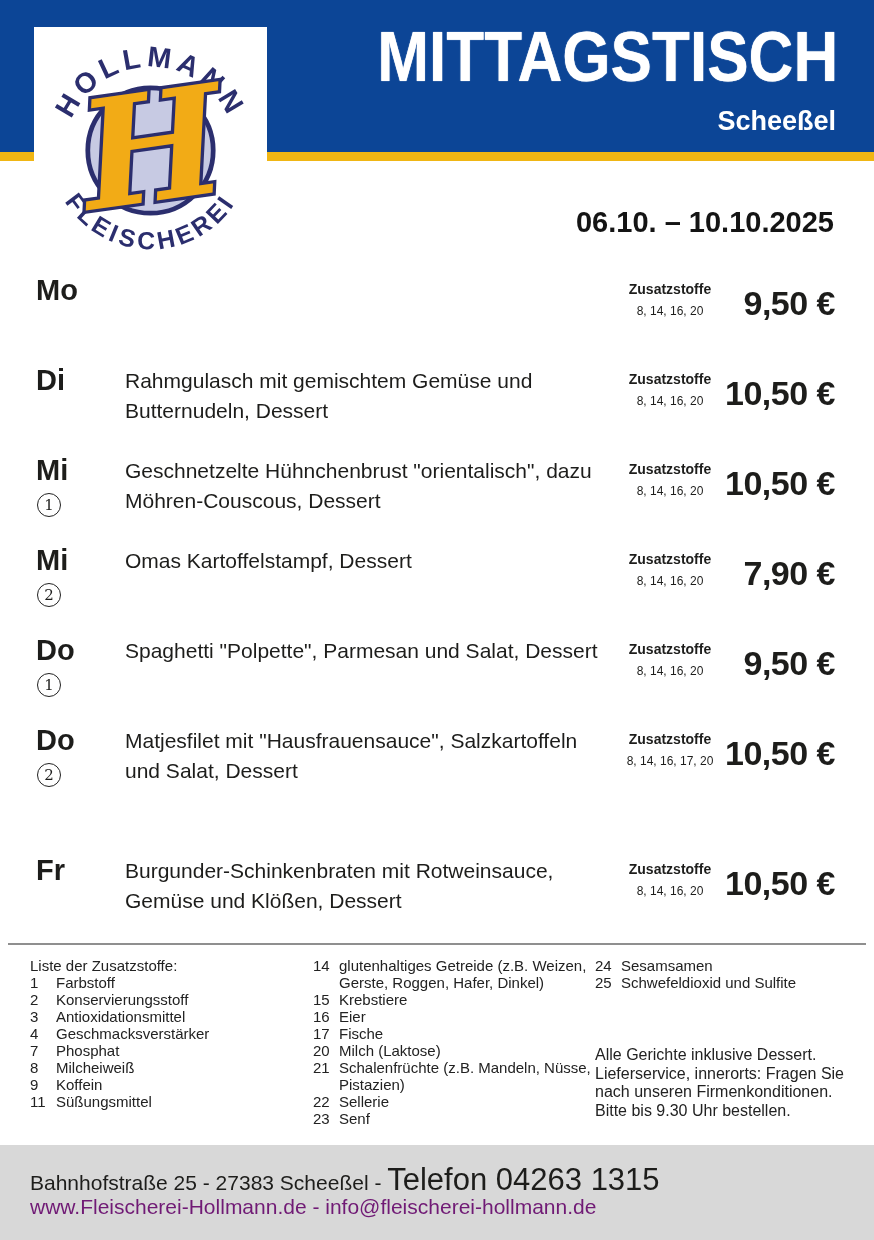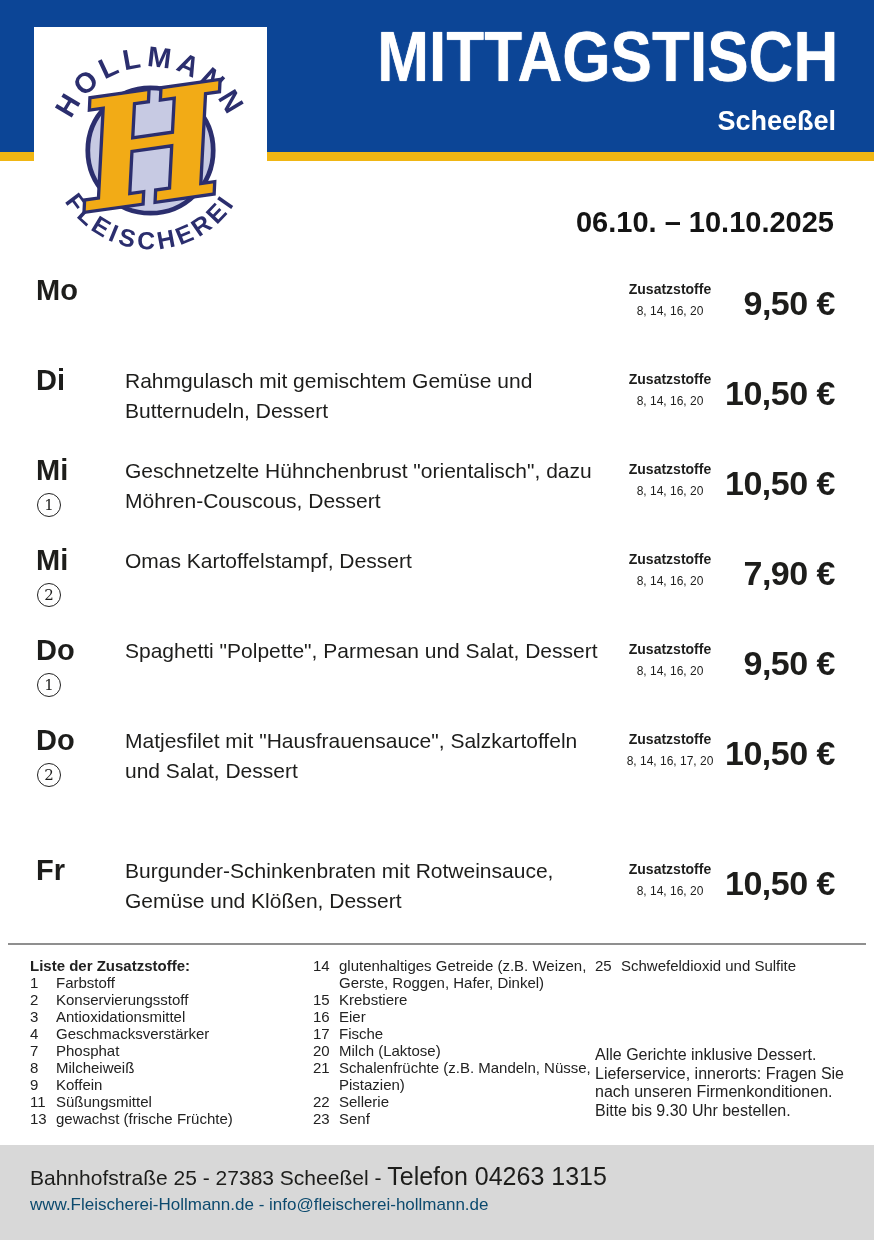--- a/index.html
+++ b/index.html
@@ -32,32 +32,32 @@
   .zus-label{font-size:14px;font-weight:bold;line-height:21px;}
   .zus-nums{font-size:12px;line-height:22px;}
   .price{position:absolute;right:39px;top:8px;font-size:34px;font-weight:bold;letter-spacing:-0.5px;}
 
   
   .divider{position:absolute;left:8px;right:8px;top:943px;height:2px;background:#8f8f8f;}
   .addcol{position:absolute;top:957px;font-size:15px;line-height:17px;color:#222222;}
   .col1{left:30px;width:278px;}
   .col2{left:313px;width:280px;}
   .col3{left:595px;width:275px;}
-  .add-heading{margin:0 0 0 0;font-weight:bold;}
+  .add-heading{margin:0 0 0 0;}
   .item{display:flex;}
   .item .n{width:26px;flex:none;}
   .item .lbl{white-space:pre-line;flex:1;}
   .note{position:absolute;left:595px;top:1046px;width:280px;font-size:16px;line-height:18.5px;
         white-space:pre-line;color:#222222;}
 
   
   .contact-bar{position:absolute;left:0;top:1145px;width:100%;height:95px;background:#d8d8d8;}
   .contact-l1{position:absolute;left:30px;top:17px;font-size:21px;color:#1d1d1b;}
-  .contact-l1 .tel{font-size:25px;}
-  .contact-l2{position:absolute;left:30px;top:50px;font-size:17px;color:#0c4a6e;}
+  .contact-l1 .tel{font-size:31px;}
+  .contact-l2{position:absolute;left:30px;top:50px;font-size:21px;color:#701a75;}
 </style>
 </head>
 <body>
 
 <div class="page">
 
   <div class="blue-band"></div>
   <div class="gold-stripe"></div>
 
   <div class="logo-box">
@@ -179,24 +179,20 @@
         <span class="lbl">Milcheiweiß</span>
       </div>
     <div class="item">
         <span class="n">9</span>
         <span class="lbl">Koffein</span>
       </div>
     <div class="item">
         <span class="n">11</span>
         <span class="lbl">Süßungsmittel</span>
       </div>
-    <div class="item">
-        <span class="n">13</span>
-        <span class="lbl">gewachst (frische Früchte)</span>
-      </div>
   </div>
 
   <div class="addcol col2">
     <div class="item">
         <span class="n">14</span>
         <span class="lbl">glutenhaltiges Getreide (z.B. Weizen,
 Gerste, Roggen, Hafer, Dinkel)</span>
       </div>
     <div class="item">
         <span class="n">15</span>
@@ -223,20 +219,24 @@
         <span class="n">22</span>
         <span class="lbl">Sellerie</span>
       </div>
     <div class="item">
         <span class="n">23</span>
         <span class="lbl">Senf</span>
       </div>
   </div>
 
   <div class="addcol col3">
+    <div class="item">
+        <span class="n">24</span>
+        <span class="lbl">Sesamsamen</span>
+      </div>
     <div class="item">
         <span class="n">25</span>
         <span class="lbl">Schwefeldioxid und Sulfite</span>
       </div>
   </div>
 
   <div class="note">Alle Gerichte inklusive Dessert.
 Lieferservice, innerorts: Fragen Sie
 nach unseren Firmenkonditionen.
 Bitte bis 9.30 Uhr bestellen.</div>

